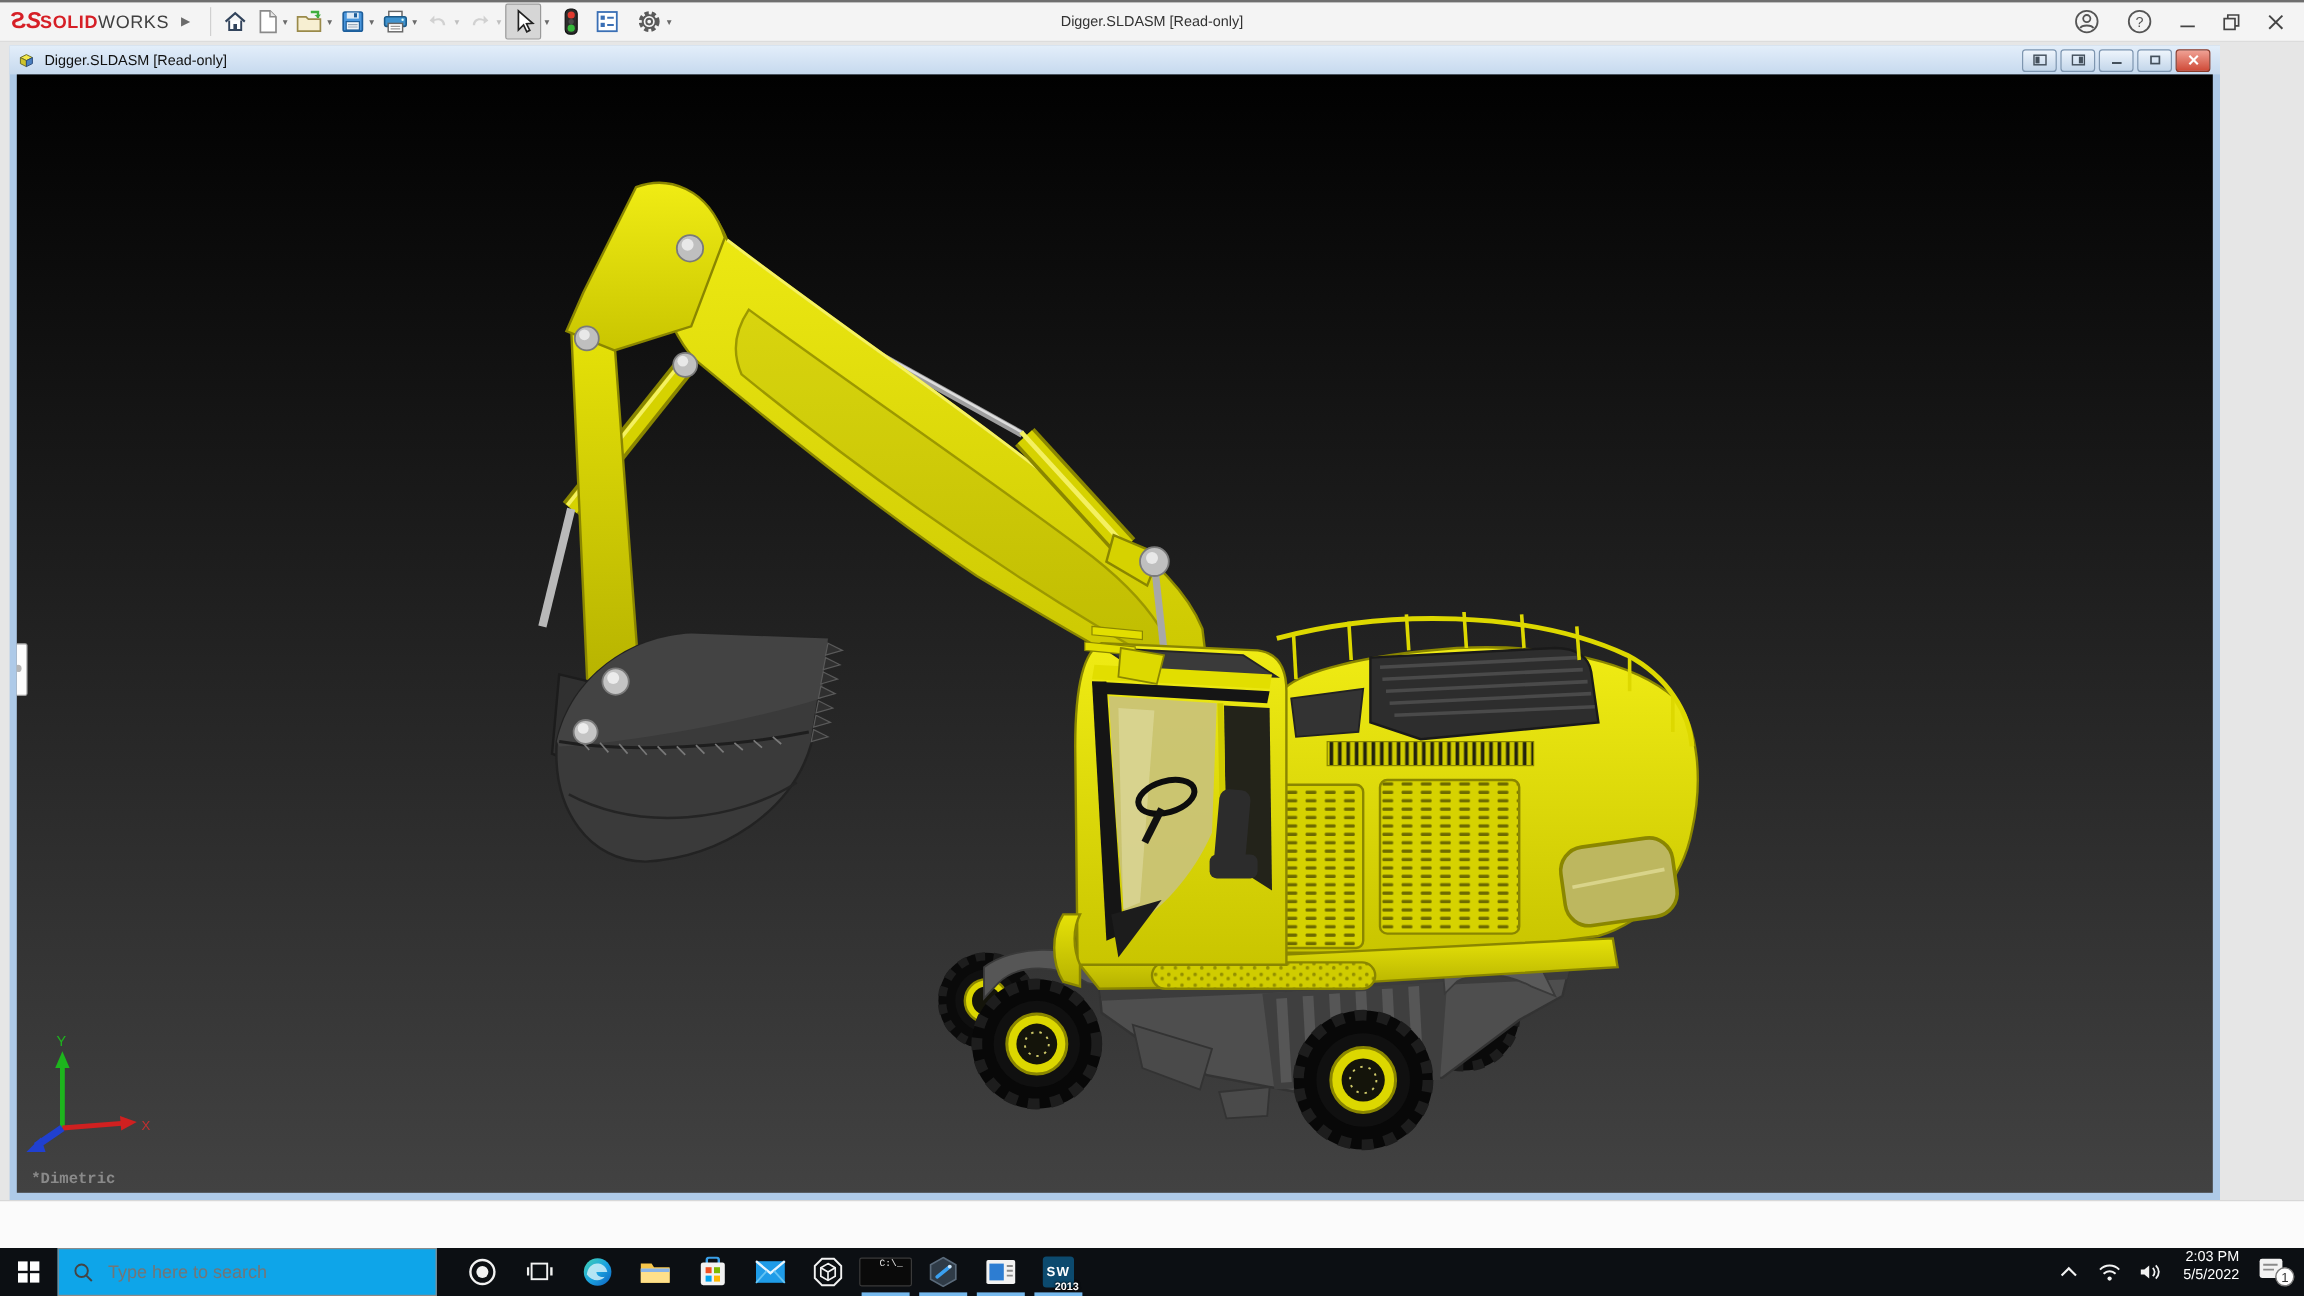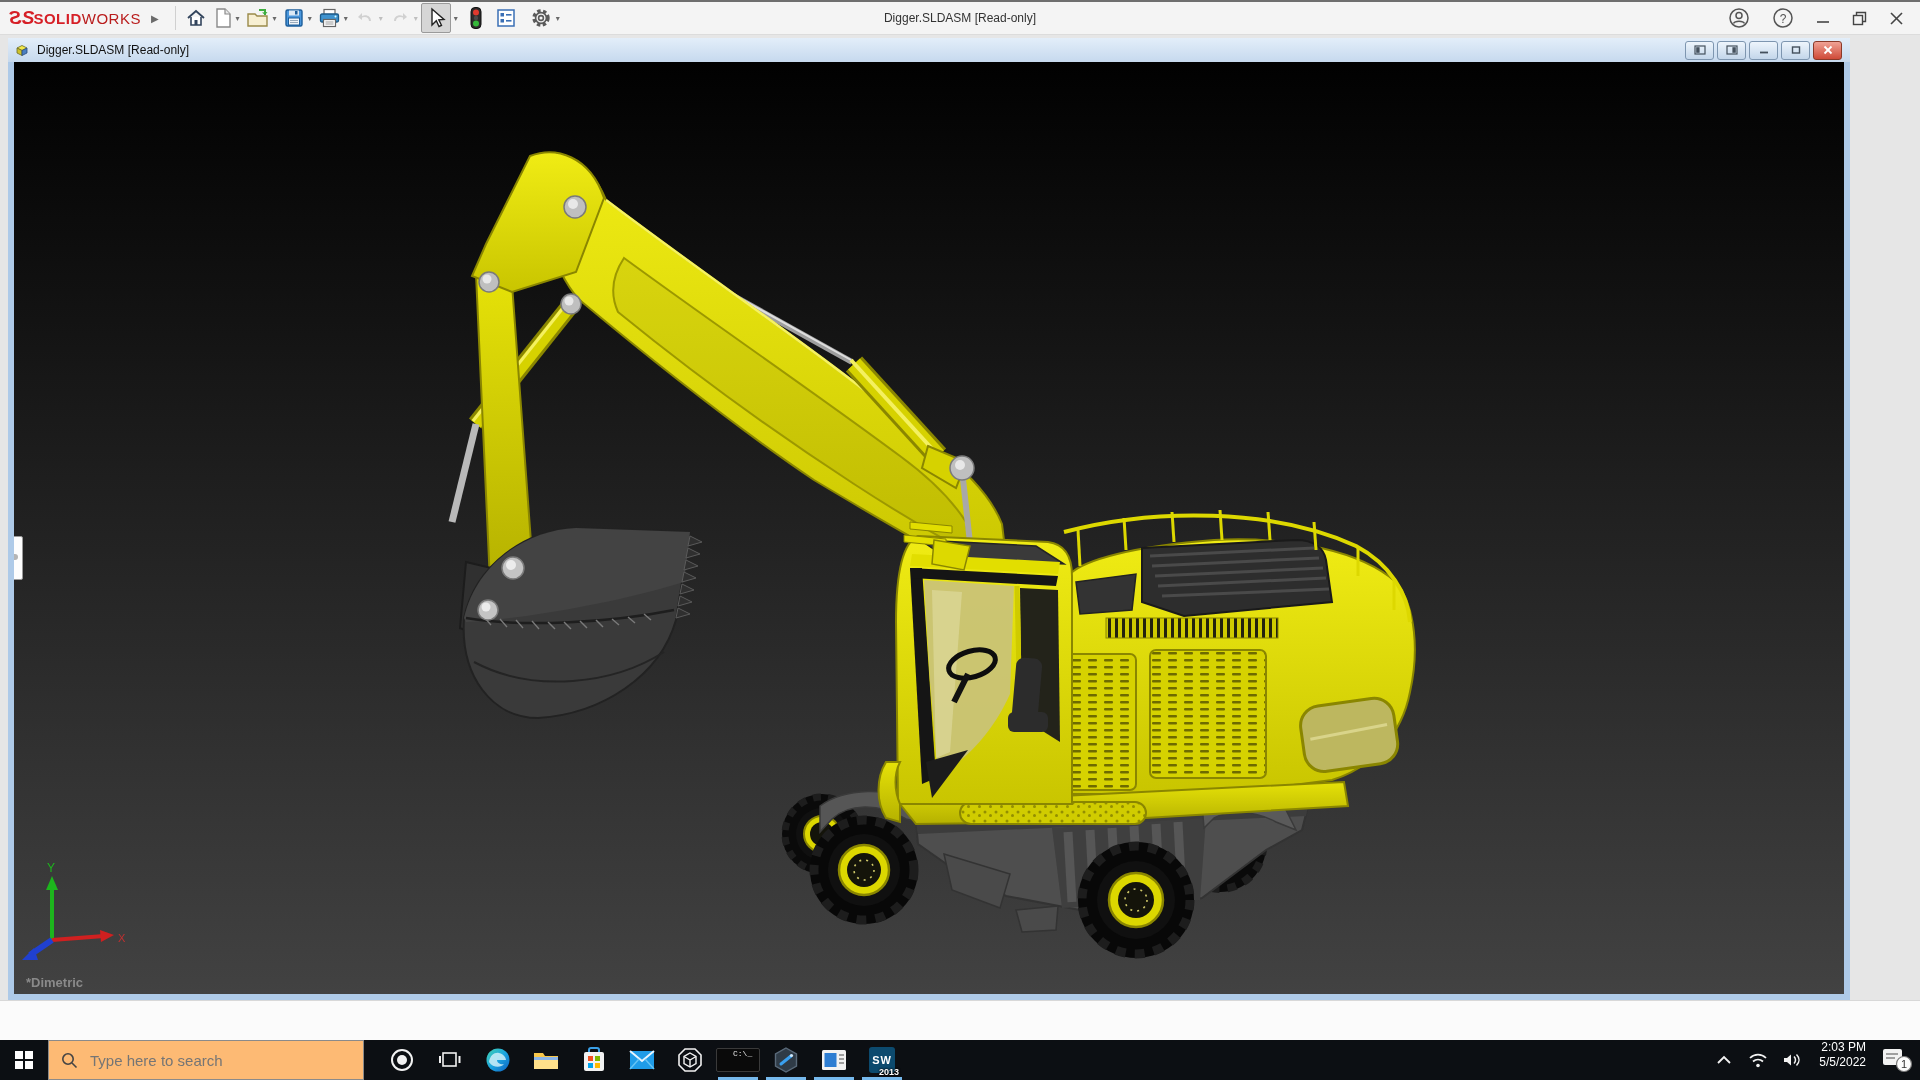--- a/index.html
+++ b/index.html
@@ -4,21 +4,21 @@
 <style>
   html,body{margin:0;padding:0;width:1920px;height:1080px;overflow:hidden;
     font-family:"Liberation Sans",sans-serif;background:#e6e6e6;}
   
   #titlebar{position:absolute;left:0;top:0;width:1920px;height:32px;background:#f4f4f4;
     border-top:2px solid #6e6e6e;border-bottom:1px solid #dcdcdc;display:flex;align-items:center;}
   #brand{display:flex;align-items:center;margin-left:10px;white-space:nowrap;}
   #brand .mark{color:#d61f26;font-weight:bold;font-size:19px;font-style:italic;letter-spacing:-1px;}
   #brand .mark .flip{display:inline-block;transform:scaleX(-1);}
   #brand .solid{color:#d61f26;font-weight:bold;font-size:15px;letter-spacing:.5px;margin-left:0;}
-  #brand .works{color:#b91c1c;font-weight:300;font-size:15px;letter-spacing:.5px;}
+  #brand .works{color:#404040;font-weight:300;font-size:15px;letter-spacing:.5px;}
   .flyout-arrow{color:#6a6a6a;font-size:10px;margin:0 10px;}
   .tb-sep{width:1px;height:24px;background:#d0d0d0;margin:0 6px;}
   .tool{display:flex;align-items:center;height:28px;padding:0 3px;border-radius:2px;}
   .tool svg{display:block;}
   .caret{font-size:8px;color:#6a6a6a;margin-left:3px;}
   .tool.disabled{opacity:.38;}
   .tool.selected{background:#d6d6d6;border:1px solid #9a9a9a;}
   #title-center{position:absolute;left:0;right:0;top:0;height:32px;display:flex;
     align-items:center;justify-content:center;pointer-events:none;}
   #title-center span{font-size:12px;color:#333;}
@@ -28,35 +28,35 @@
   #docwin{position:absolute;left:8px;top:38px;width:1842px;height:962px;background:#aecae8;}
   #doc-titlebar{position:absolute;left:0;top:0;width:100%;height:24px;
     background:linear-gradient(#e3eefa,#c6d9ee);display:flex;align-items:center;}
   #doc-titlebar .doc-title{font-size:12px;color:#111;margin-left:6px;font-weight:400;}
   #doc-controls{margin-left:auto;display:flex;gap:3px;margin-right:8px;}
   .doc-btn{width:27px;height:17px;border:1px solid #7e96b0;border-radius:3px;
     background:linear-gradient(#eef5fc,#c3d6ea);display:flex;align-items:center;justify-content:center;}
   .doc-btn.close{background:linear-gradient(#f0a295,#cf4a38);border-color:#8a3a2a;}
   #viewport{position:absolute;left:6px;top:24px;width:1830px;height:932px;
     background:linear-gradient(#010101,#424242);overflow:hidden;}
-  #view-label{position:absolute;left:12px;bottom:4px;font-size:13px;font-weight:bold;color:#8a8a8a;}
+  #view-label{position:absolute;left:12px;bottom:4px;font-size:13px;font-weight:bold;color:#8a8a8a;font-family:Liberation Mono, monospace;}
   #splitter{position:absolute;left:-6px;top:474px;width:13px;height:42px;background:#fdfdfd;
     border:1px solid #9a9a9a;border-radius:2px;}
   #splitter::after{content:"";position:absolute;left:3px;top:17px;width:6px;height:6px;
     border-radius:50%;background:#b5b5b5;}
   
   #statusbar{position:absolute;left:0;top:1000px;width:1920px;height:40px;background:#fbfbfb;
     border-top:1px solid #d8d8d8;}
   
   #taskbar{position:absolute;left:0;top:1040px;width:1920px;height:40px;background:#0c0f13;
     display:flex;align-items:stretch;}
   .tb-cell{width:48px;display:flex;align-items:center;justify-content:center;position:relative;}
   .tb-cell.running::after{content:"";position:absolute;left:4px;right:4px;bottom:0;height:3px;
     background:#76b9ed;}
-  #search-box{width:302px;background:#fdba74;border:1px solid #8a8a8a;display:flex;
+  #search-box{width:302px;background:#0ea5e9;border:1px solid #8a8a8a;display:flex;
     align-items:center;gap:10px;padding-left:12px;}
   #search-box input{border:none;outline:none;background:transparent;font-size:15px;color:#3c3c3c;
     font-family:"Liberation Sans",sans-serif;width:230px;}
   #tray{margin-left:auto;display:flex;gap:8px;padding-right:6px;}
   #clock{color:#fff;font-size:12px;text-align:right;line-height:15px;margin:0 6px;}
   .tray-icon{display:flex;align-items:center;justify-content:center;width:26px;height:40px;}
   #sw-badge{position:relative;width:26px;height:26px;background:#0c4a6e;border-radius:3px;
     display:flex;align-items:center;justify-content:center;}
   #sw-badge .swtxt{color:#fff;font-weight:bold;font-size:11px;letter-spacing:1px;}
   #sw-badge .swyear{position:absolute;right:-4px;bottom:-4px;color:#fff;font-size:9px;font-weight:bold;

